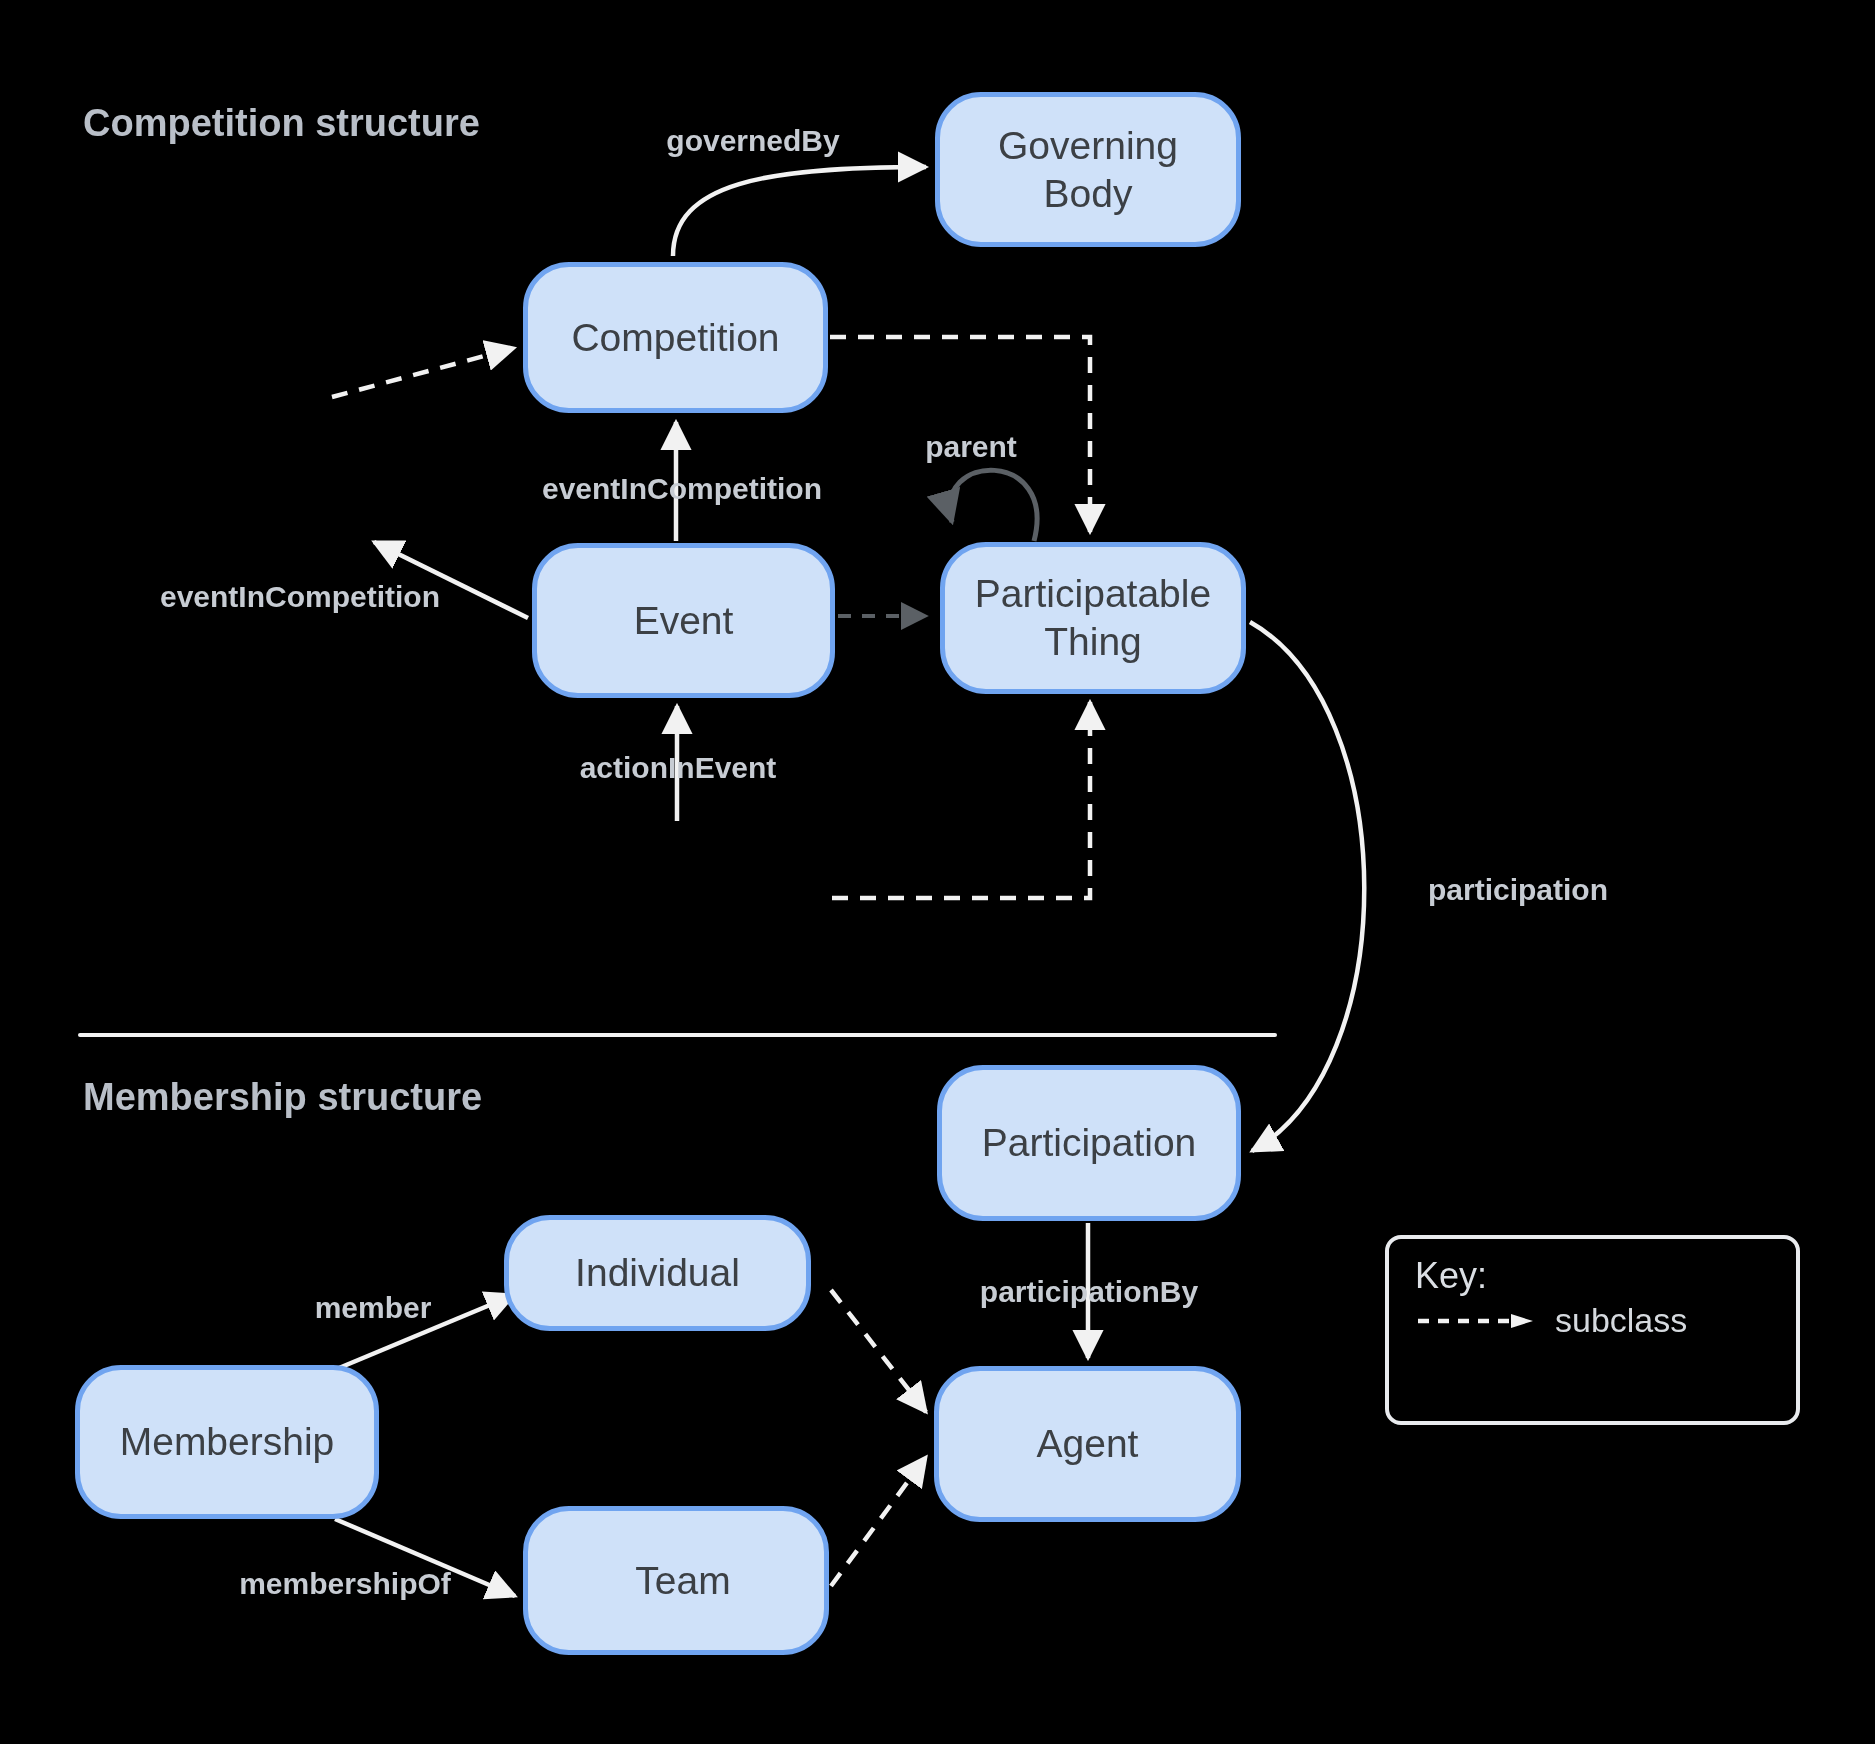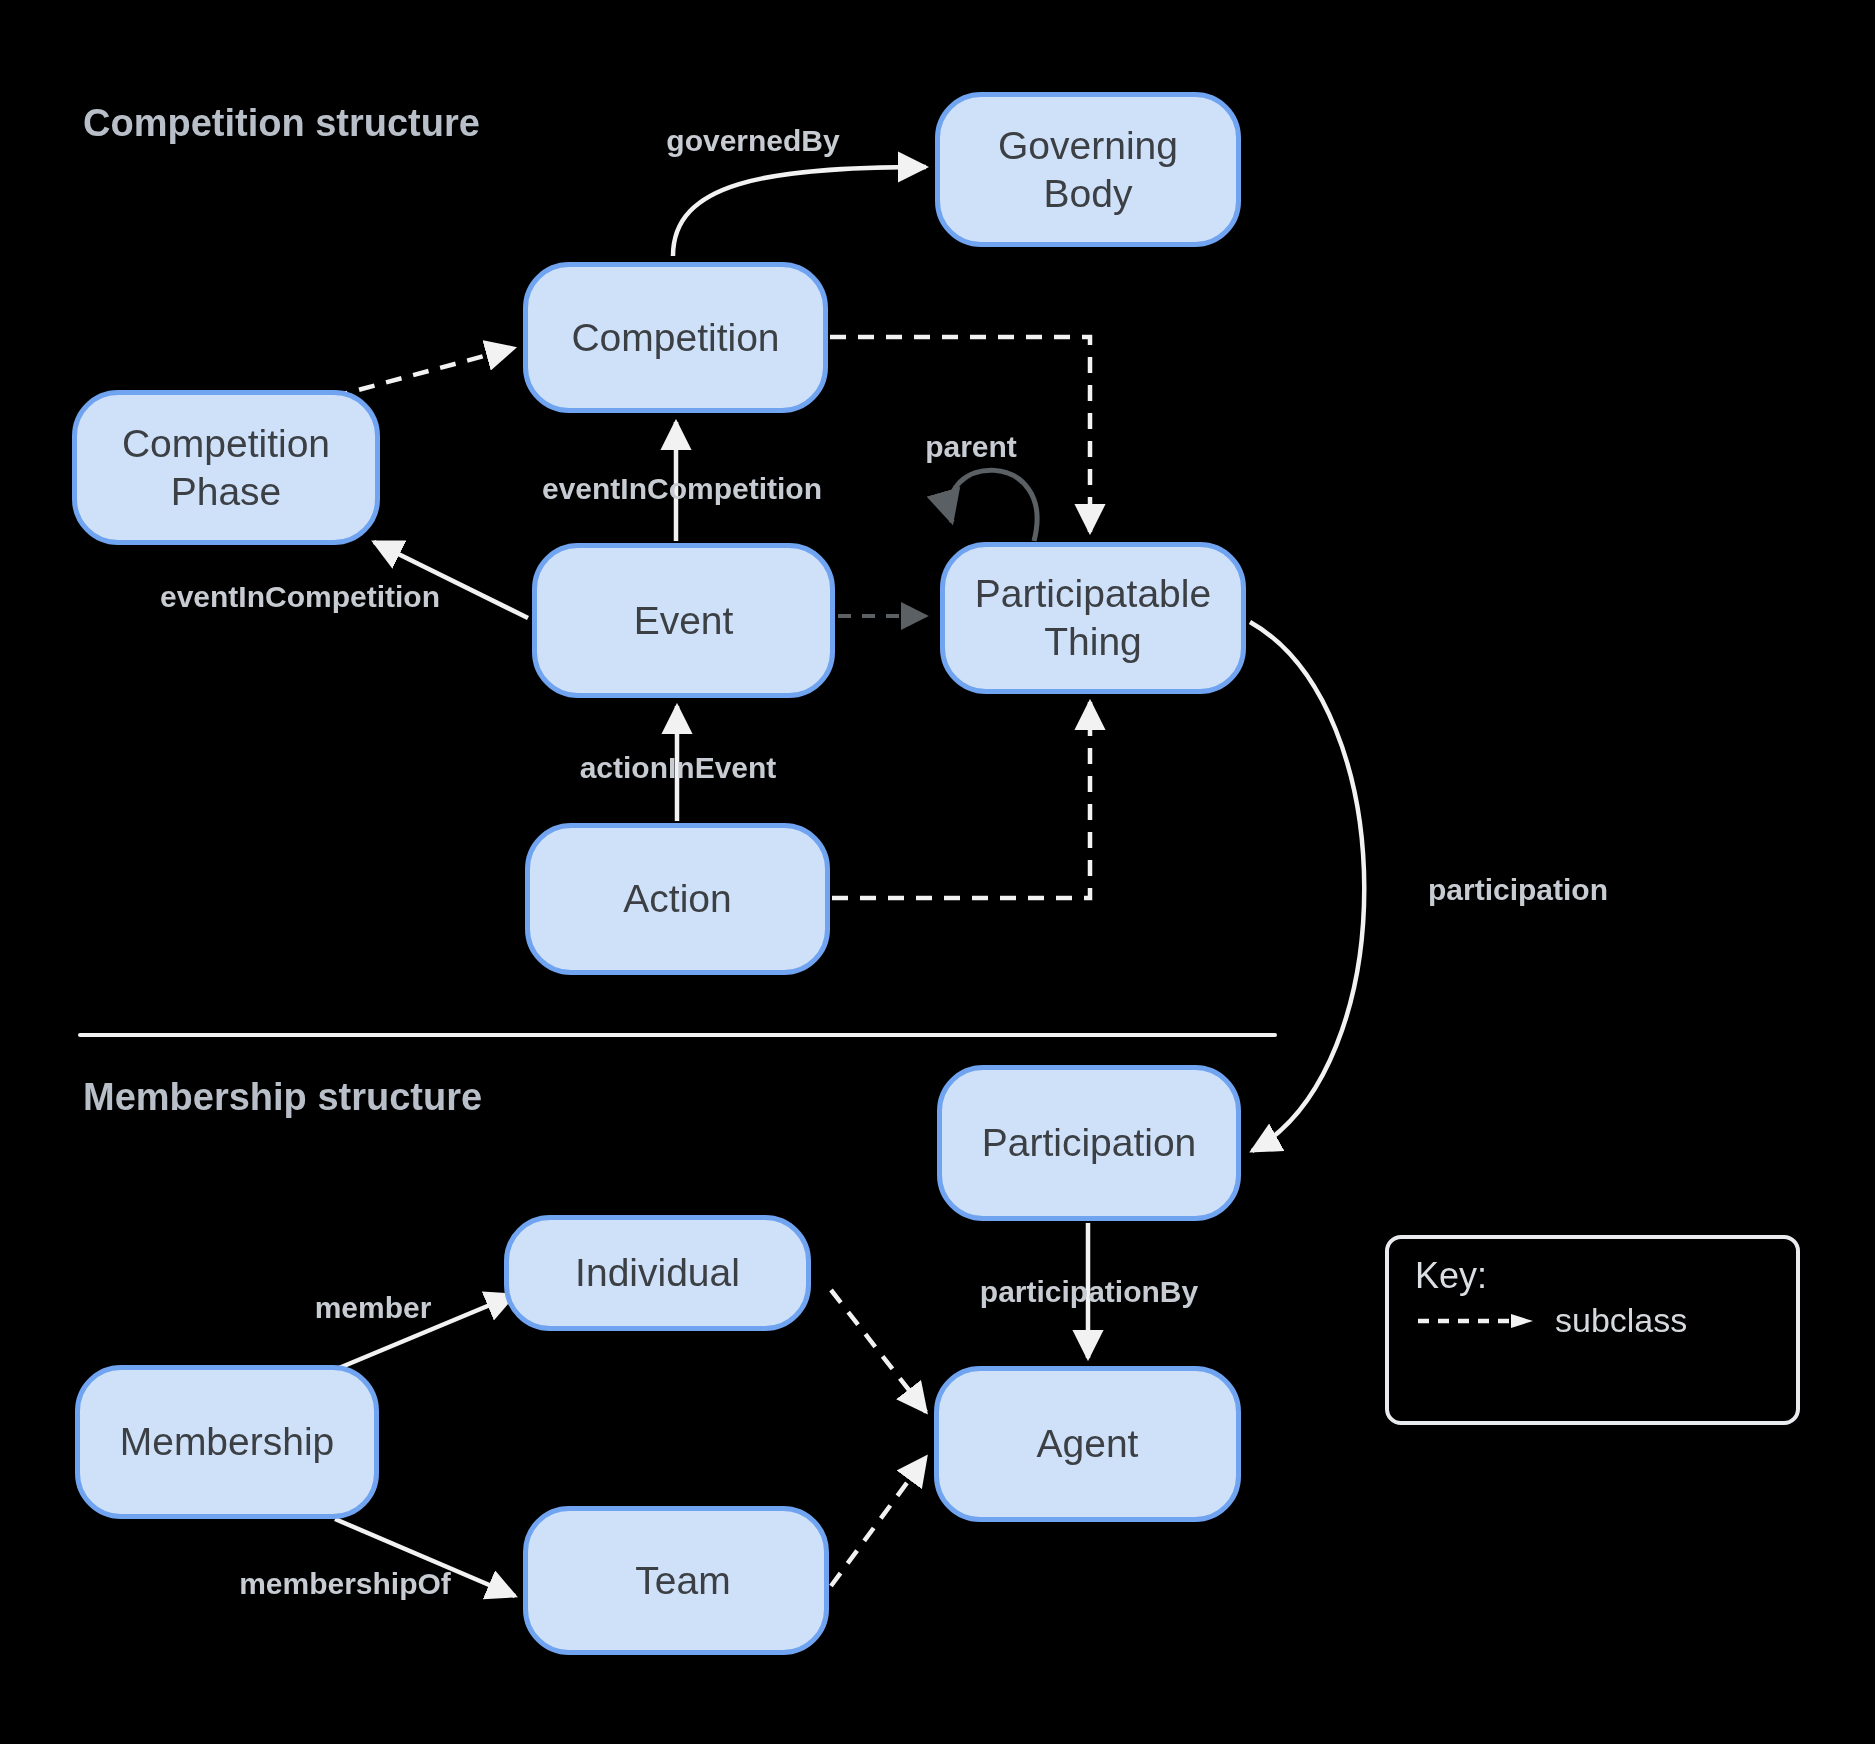--- a/index.html
+++ b/index.html
@@ -81,31 +81,25 @@
   <div class="section-title" style="left:83px; top:1076px;">Membership structure</div>
 
   <div class="divider"></div>
 
   <div class="node" style="left:935px; top:92px; width:306px; height:155px;">
     <span>Governing Body</span>
   </div>
   <div class="node" style="left:523px; top:262px; width:305px; height:151px;">
     <span>Competition</span>
   </div>
-  <div class="node" style="left:72px; top:390px; width:308px; height:155px;">
-    <span>Competition Phase</span>
-  </div>
   <div class="node" style="left:532px; top:543px; width:303px; height:155px;">
     <span>Event</span>
   </div>
   <div class="node" style="left:940px; top:542px; width:306px; height:152px;">
     <span>Participatable Thing</span>
-  </div>
-  <div class="node" style="left:525px; top:823px; width:305px; height:152px;">
-    <span>Action</span>
   </div>
   <div class="node" style="left:937px; top:1065px; width:304px; height:156px;">
     <span>Participation</span>
   </div>
   <div class="node" style="left:504px; top:1215px; width:307px; height:116px;">
     <span>Individual</span>
   </div>
   <div class="node" style="left:75px; top:1365px; width:304px; height:154px;">
     <span>Membership</span>
   </div>

